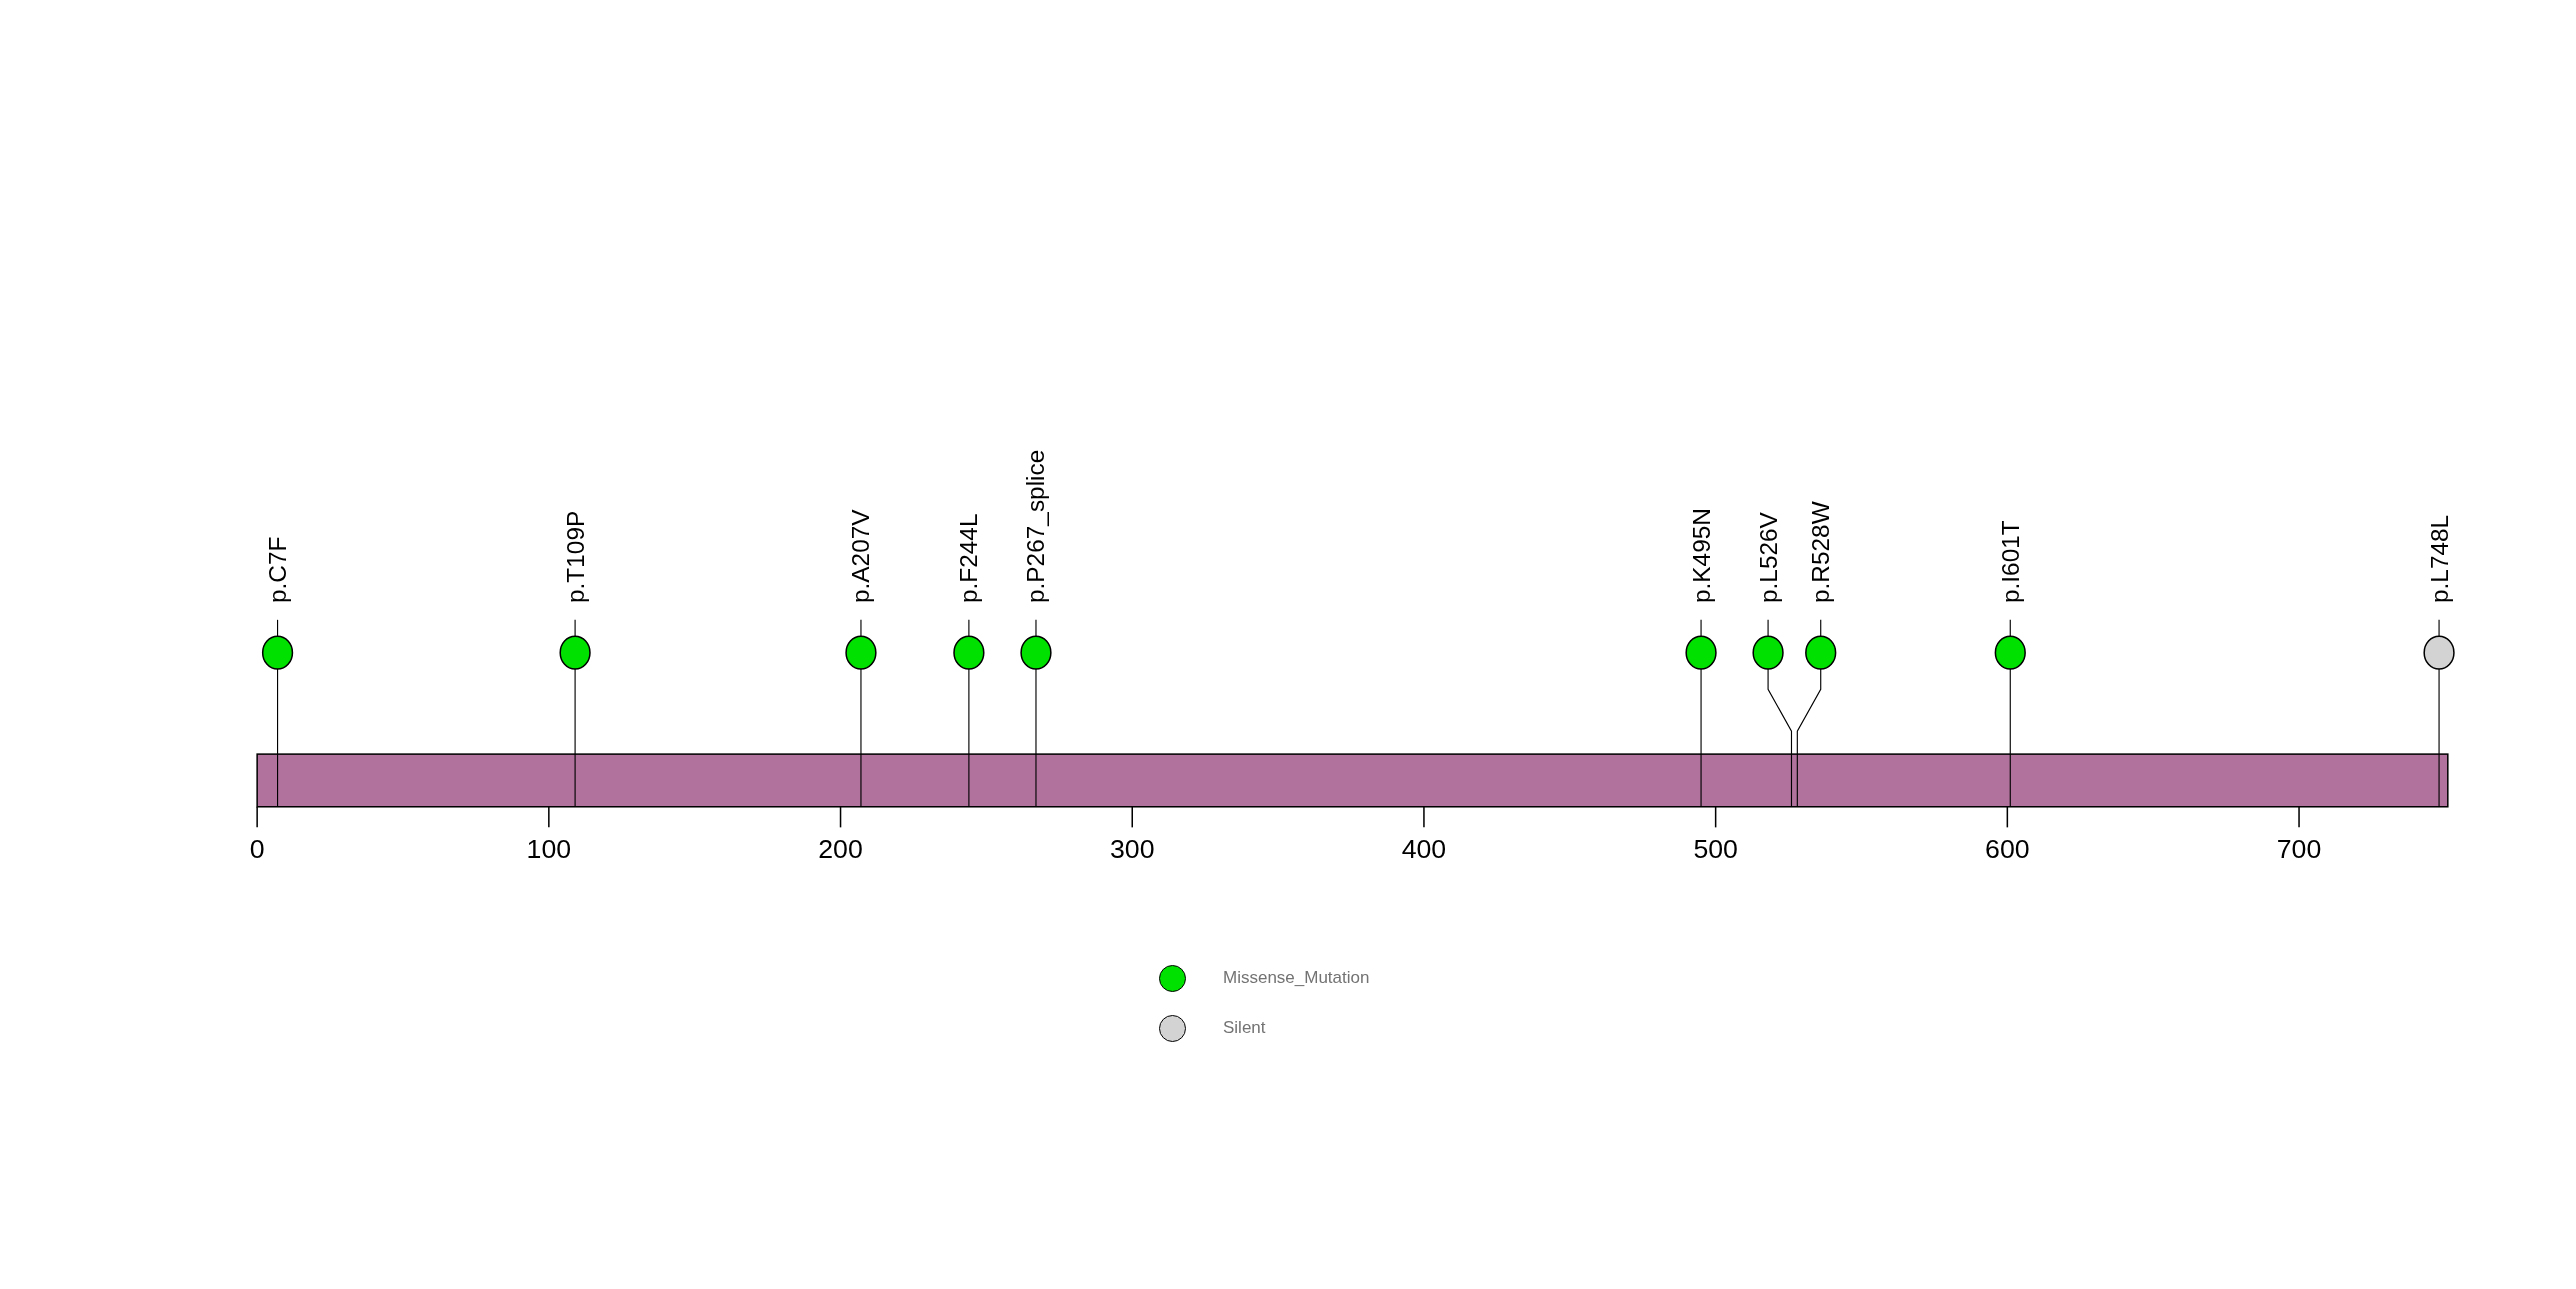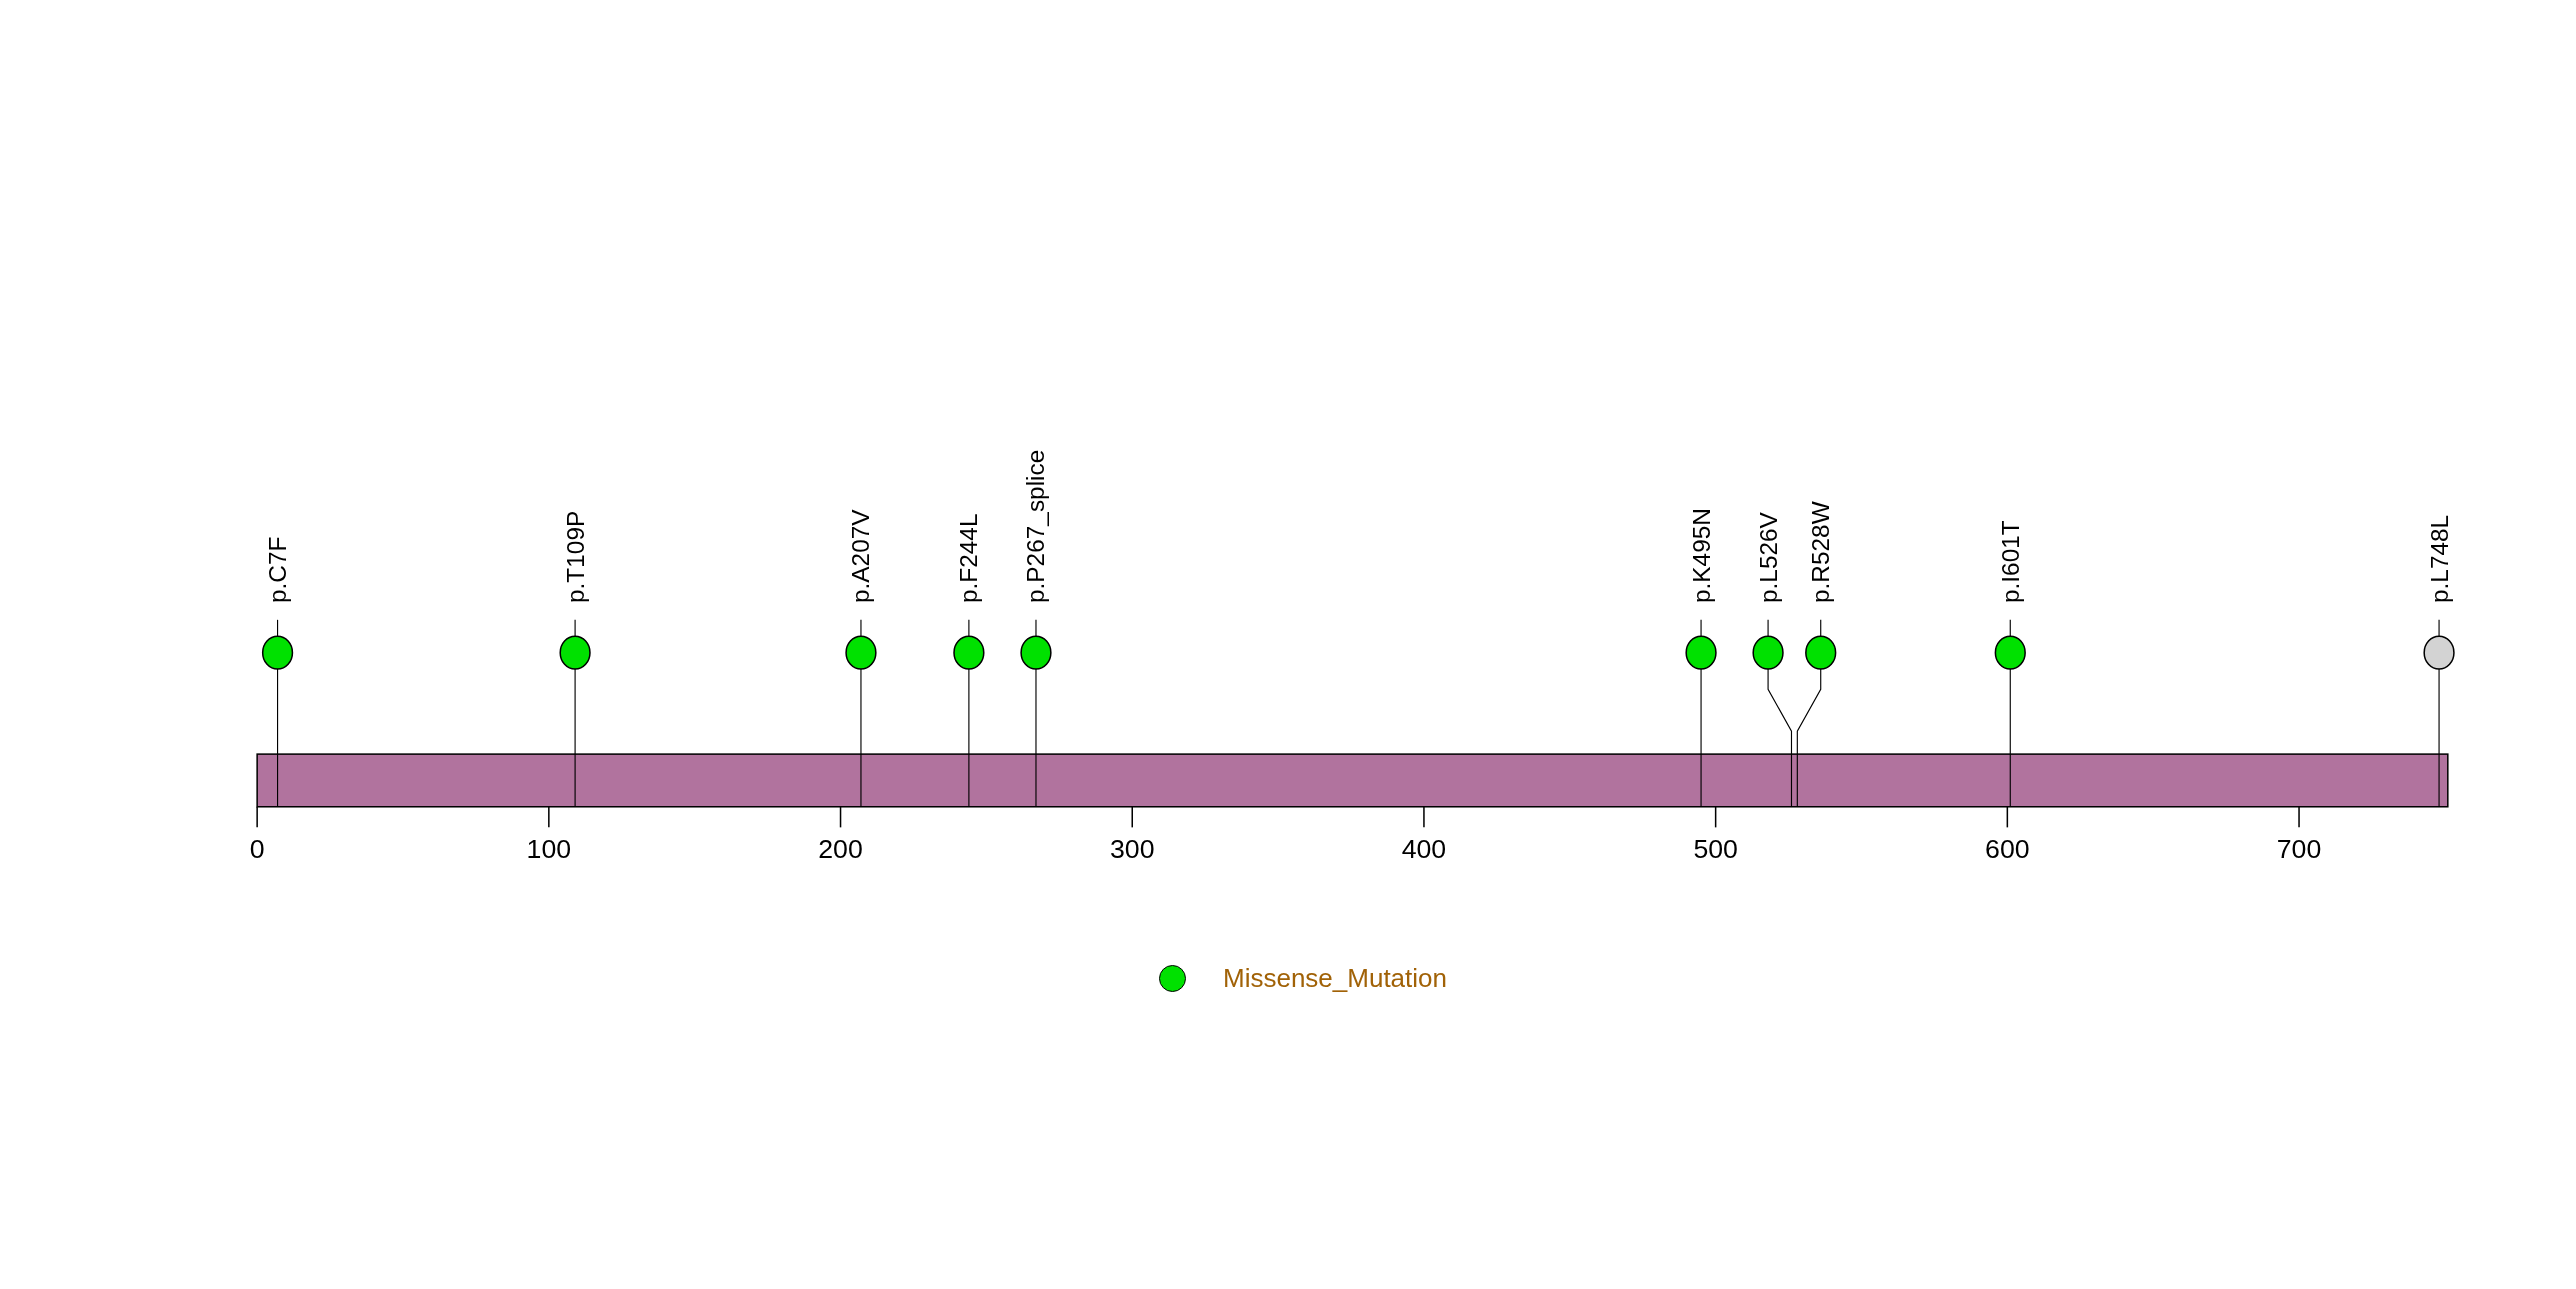--- a/index.html
+++ b/index.html
@@ -25,22 +25,22 @@
   .legend-swatch {
     box-sizing: border-box;
     width: 27px;
     height: 27px;
     border-radius: 50%;
     border: 1.5px solid #000000;
     flex: 0 0 auto;
   }
   .legend-label {
     margin-left: 37px;
-    font-size: 26px;
-    color: #a16207;
+    font-size: 17px;
+    color: #737373;
     white-space: nowrap;
   }
   .mut-label { font-size: 32px; fill: #000000; }
   .tick-label { font-size: 35px; fill: #000000; }
 </style>
 </head>
 <body>
 
 <div id="canvas">
   <svg id="plot-svg" width="2576" height="1290" viewBox="0 0 3376 1690">
@@ -113,15 +113,19 @@
         <ellipse cx="3196.531291611185" cy="855" rx="19.5" ry="21.5" fill="#D3D3D3" stroke="#000000" stroke-width="2"></ellipse>
         <text x="3196.531291611185" y="790" transform="rotate(-90 3196.531291611185 790)" text-anchor="start" dominant-baseline="central" class="mut-label">p.L748L</text>
       </g>
     </svg>
 
   <div class="legend">
     <div class="legend-row">
       <span class="legend-swatch" style="background: rgb(0, 225, 0);"></span>
       <span class="legend-label">Missense_Mutation</span>
     </div>
+    <div class="legend-row">
+      <span class="legend-swatch" style="background: rgb(211, 211, 211);"></span>
+      <span class="legend-label">Silent</span>
+    </div>
   </div>
 </div>
 
 
 </body></html>

